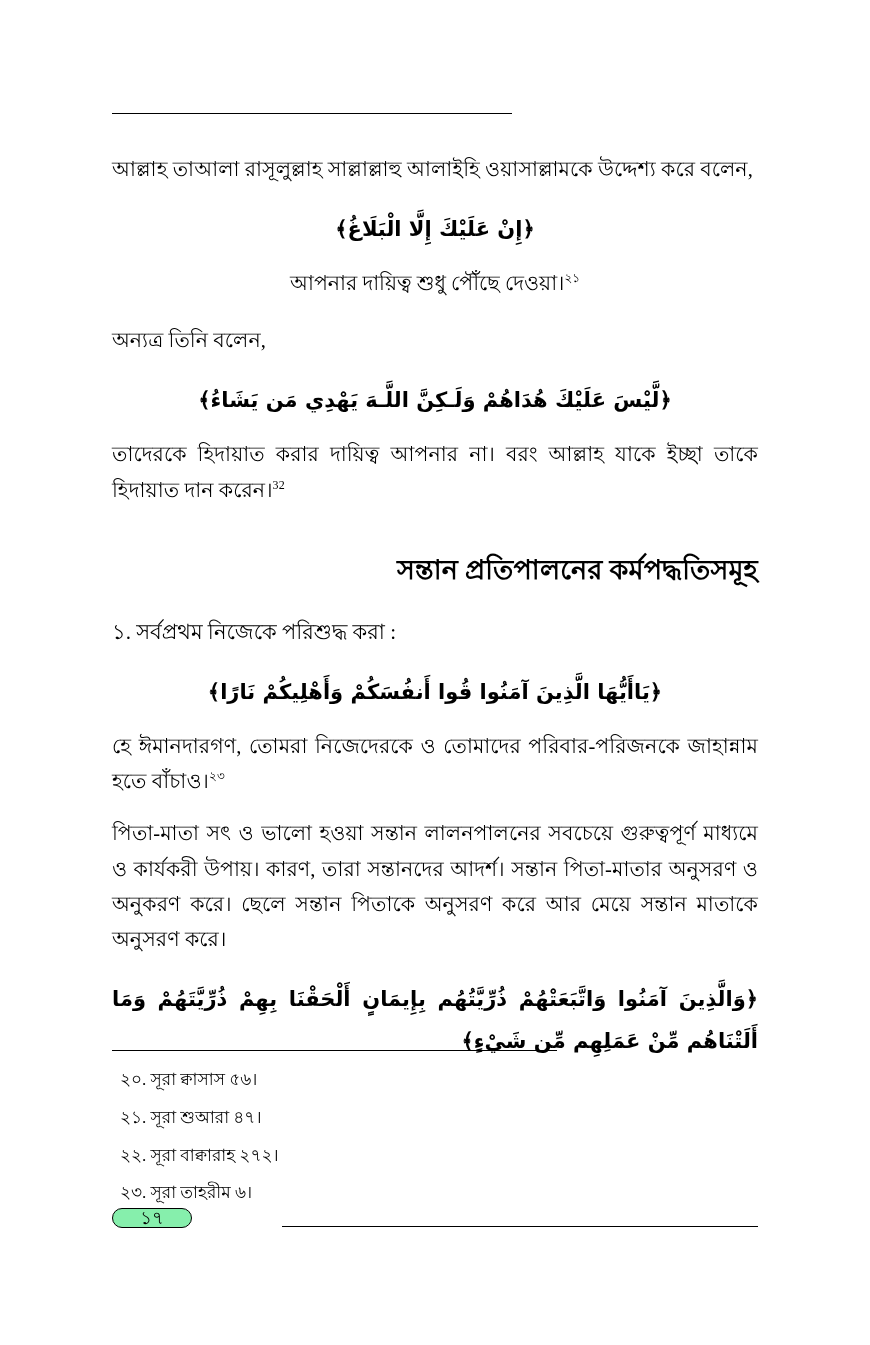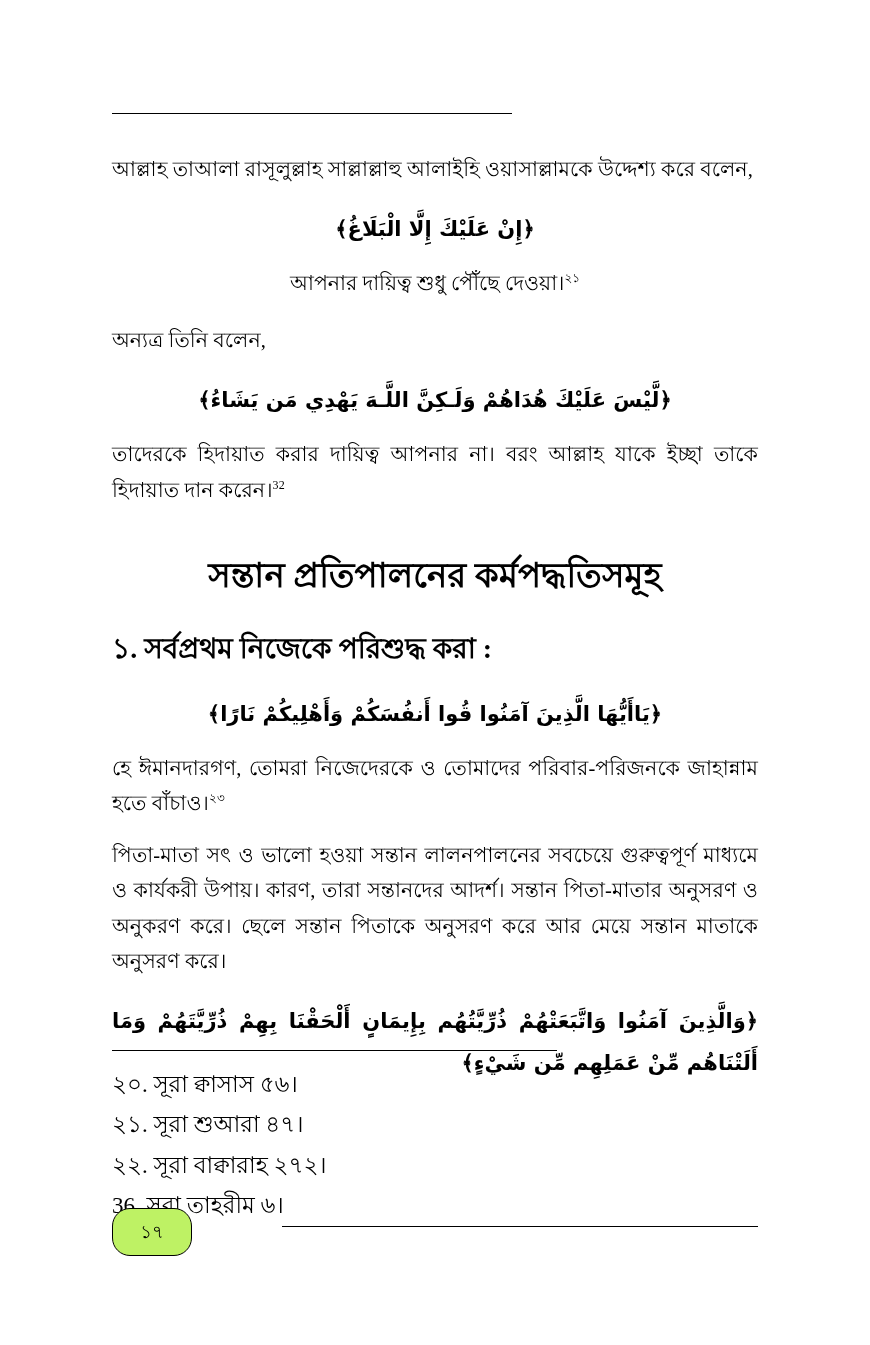--- a/index.html
+++ b/index.html
@@ -105,52 +105,52 @@
   }
 
   sup.note {
     font-size: 12px;
     vertical-align: super;
     line-height: 0;
   }
 
   h2.section-title {
     margin: 42px 0 8px 0;
-    text-align: center;
-    font-size: 34px;
+    text-align: right;
+    font-size: 27px;
     font-weight: bold;
     line-height: 1.5;
     letter-spacing: 0.2px;
   }
 
   h3.sub-title {
     margin: 26px 0 0 0;
-    font-size: 28px;
-    font-weight: bold;
+    font-size: 21px;
+    font-weight: normal;
     text-align: left;
     line-height: 1.6;
   }
 
   
   .footnotes {
     position: absolute;
     left: 112px;
     top: 1050px;
     width: 646px;
   }
   .fn-rule {
     width: 445px;
     height: 1px;
     background: #000;
     margin-bottom: 14px;
   }
   .fn-item {
-    font-size: 23px;
+    font-size: 17px;
     line-height: 1.75;
-    margin: 0;
+    margin: 8px;
   }
 
   
   .footer {
     position: absolute;
     left: 112px;
     top: 1208px;
     width: 646px;
     height: 36px;
   }
@@ -160,28 +160,28 @@
     top: 18px;
     right: 0;
     height: 1px;
     background: #000;
   }
   .page-num {
     position: absolute;
     left: 0;
     top: 0;
     width: 80px;
-    height: 48px;
+    height: 20px;
     border: 1.2px solid #000;
     border-radius: 18px;
     box-sizing: border-box;
     display: flex;
     align-items: center;
     justify-content: center;
-    background: #bef264;
+    background: #86efac;
   }
   .page-num span {
     font-size: 18px;
     line-height: 1;
   }
 </style>
 </head>
 <body>
 
 <div class="page">
@@ -218,21 +218,21 @@
 
     <p class="arabic block ar-gap-top">﴿وَالَّذِينَ آمَنُوا وَاتَّبَعَتْهُمْ ذُرِّيَّتُهُم بِإِيمَانٍ أَلْحَقْنَا بِهِمْ ذُرِّيَّتَهُمْ وَمَا أَلَتْنَاهُم مِّنْ عَمَلِهِم مِّن شَيْءٍ﴾</p>
 
   </div>
 
   <div class="footnotes">
     <div class="fn-rule"></div>
     <p class="fn-item">২০. সূরা ক্বাসাস ৫৬।</p>
     <p class="fn-item">২১. সূরা শুআরা ৪৭।</p>
     <p class="fn-item">২২. সূরা বাক্বারাহ ২৭২।</p>
-    <p class="fn-item">36. সূরা তাহরীম ৬।</p>
+    <p class="fn-item">২৩. সূরা তাহরীম ৬।</p>
   </div>
 
   <div class="footer">
     <div class="footer-rule"></div>
     <div class="page-num">
       <span>১৭</span>
     </div>
   </div>
 
 </div>

